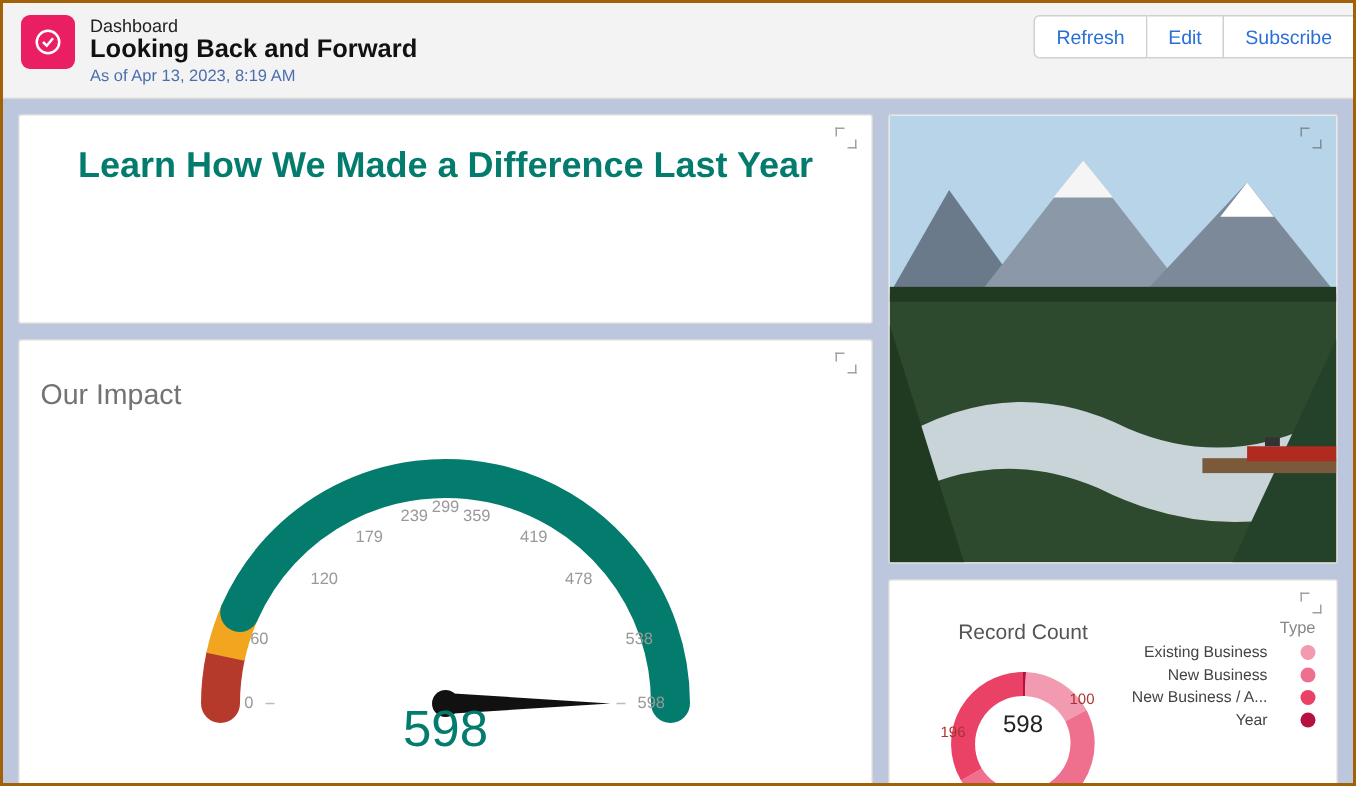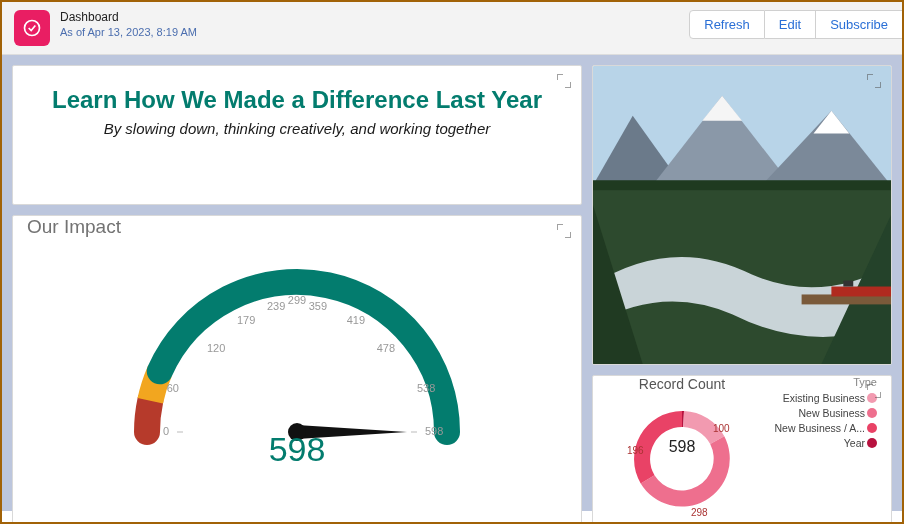--- a/index.html
+++ b/index.html
@@ -11,21 +11,21 @@
   .title-block { display:flex; flex-direction:column; }
   .title-small { font-size:12px; color:#222; }
   .title-main { font-size:17px; font-weight:700; color:#111; line-height:1.1; }
   .asof { font-size:11px; color:#4b6eaf; margin-top:2px; }
   .actions { position:absolute; right:0; top:8px; display:flex;border-radius:13px; }
   .actions button { background:#fff; border:1px solid #d0d0d0; color:#2a6fd6; font-size:13px; padding:6px 14px; cursor:pointer; }
   .actions button + button { border-left:none; }
   .actions button:first-child { border-top-left-radius:4px; border-bottom-left-radius:4px; }
   .body { background:#bcc6dd; height:calc(524px - 68px); padding:10px; position:relative; }
   .grid { display:grid; grid-template-columns: 570px 300px; grid-template-rows: 140px 150px 160px; gap:10px; height:100%; }
-  .card { background:#fff; border:1px solid #d9d9d9; border-radius:2px; position:relative; padding:0 14px; overflow:hidden; }
+  .card { background:#fff; border:1px solid #d9d9d9; border-radius:2px; position:relative; padding:26px 14px; overflow:hidden; }
   .expand { position:absolute; top:8px; right:10px; width:14px; height:14px; cursor:pointer; opacity:.55; }
   .expand::before, .expand::after { content:""; position:absolute; width:5px; height:5px; border:1.5px solid #555; }
   .expand::before { top:0; left:0; border-right:none; border-bottom:none; }
   .expand::after { bottom:0; right:0; border-left:none; border-top:none; }
   .hero { grid-column:1; grid-row:1; text-align:center; padding-top:20px; }
   .hero h1 { color:#037c6e; font-size:24px; font-weight:700; }
   .hero p { font-style:italic; font-size:15px; color:#1a1a1a; margin-top:6px; }
   .impact { grid-column:1; grid-row:2 / span 2; }
   .card-title { color:#737373; font-size:19px; font-weight:400; margin-bottom:4px; }
   .gauge-wrap { display:flex; justify-content:center; position:relative; margin-top:4px; }
@@ -34,54 +34,54 @@
   .tick-label { font-size:11px; fill:#999; }
   .needle { fill:#111; }
   .imgcard { grid-column:2; grid-row:1 / span 2; padding:0; }
   .mountain { width:100%; height:100%; display:block; }
   .biz { grid-column:2; grid-row:3; }
   .biz-row { display:flex; }
   .donut-col { flex:1; text-align:center; position:relative; }
   .donut-head { font-size:14px; color:#555; margin-bottom:2px; }
   .legend-col { width:120px; font-size:10.5px; color:#444; }
   .legend-head { text-align:right; color:#888; font-size:11px; margin-bottom:4px; }
-  .legend-item { display:flex; align-items:center; justify-content:flex-end; gap:2px; margin-bottom:3px; white-space:nowrap; }
+  .legend-item { display:flex; align-items:center; justify-content:flex-end; gap:22px; margin-bottom:3px; white-space:nowrap; }
   .swatch { width:10px; height:10px; border-radius:50%; flex:0 0 10px; }
   .donut-center { position:absolute; left:0; right:0; top:62px; font-size:16px; color:#222; }
   .donut-seg-label { font-size:10px; fill:#a33; }
 </style>
 </head>
 <body>
 <div class="frame">
 
 <div class="header">
   <div class="app-icon">
     <svg viewBox="0 0 24 24" fill="none" stroke="#fff" stroke-width="2">
           <circle cx="12" cy="12" r="9"></circle>
           <path d="M8 12l3 3 5-6"></path>
         </svg>
   </div>
   <div class="title-block">
     <span class="title-small">Dashboard</span>
+    <span class="title-main">Looking Back and Forward</span>
     <span class="asof">As of Apr 13, 2023, 8:19 AM</span>
   </div>
   <div class="actions">
     <button>Refresh</button>
     <button>Edit</button>
     <button style="border-top-right-radius:0;border-bottom-right-radius:0;border-right:none;">Subscribe</button>
   </div>
 </div>
 
 <div class="body">
   <div class="grid">
 
     <div class="card hero">
       <span class="expand"></span>
       <h1>Learn How We Made a Difference Last Year</h1>
-      <p>By slowing down, thinking creatively, and working together</p>
     </div>
 
     <div class="card impact">
       <span class="expand"></span>
       <div class="card-title">Our Impact</div>
       <div class="gauge-wrap">
         <svg viewBox="0 0 360 220">
 
           <path d="M 30 190 A 150 150 0 0 1 33.3 158.8" stroke="#b63a2b" stroke-width="26" fill="none" stroke-linecap="round"></path>
 

